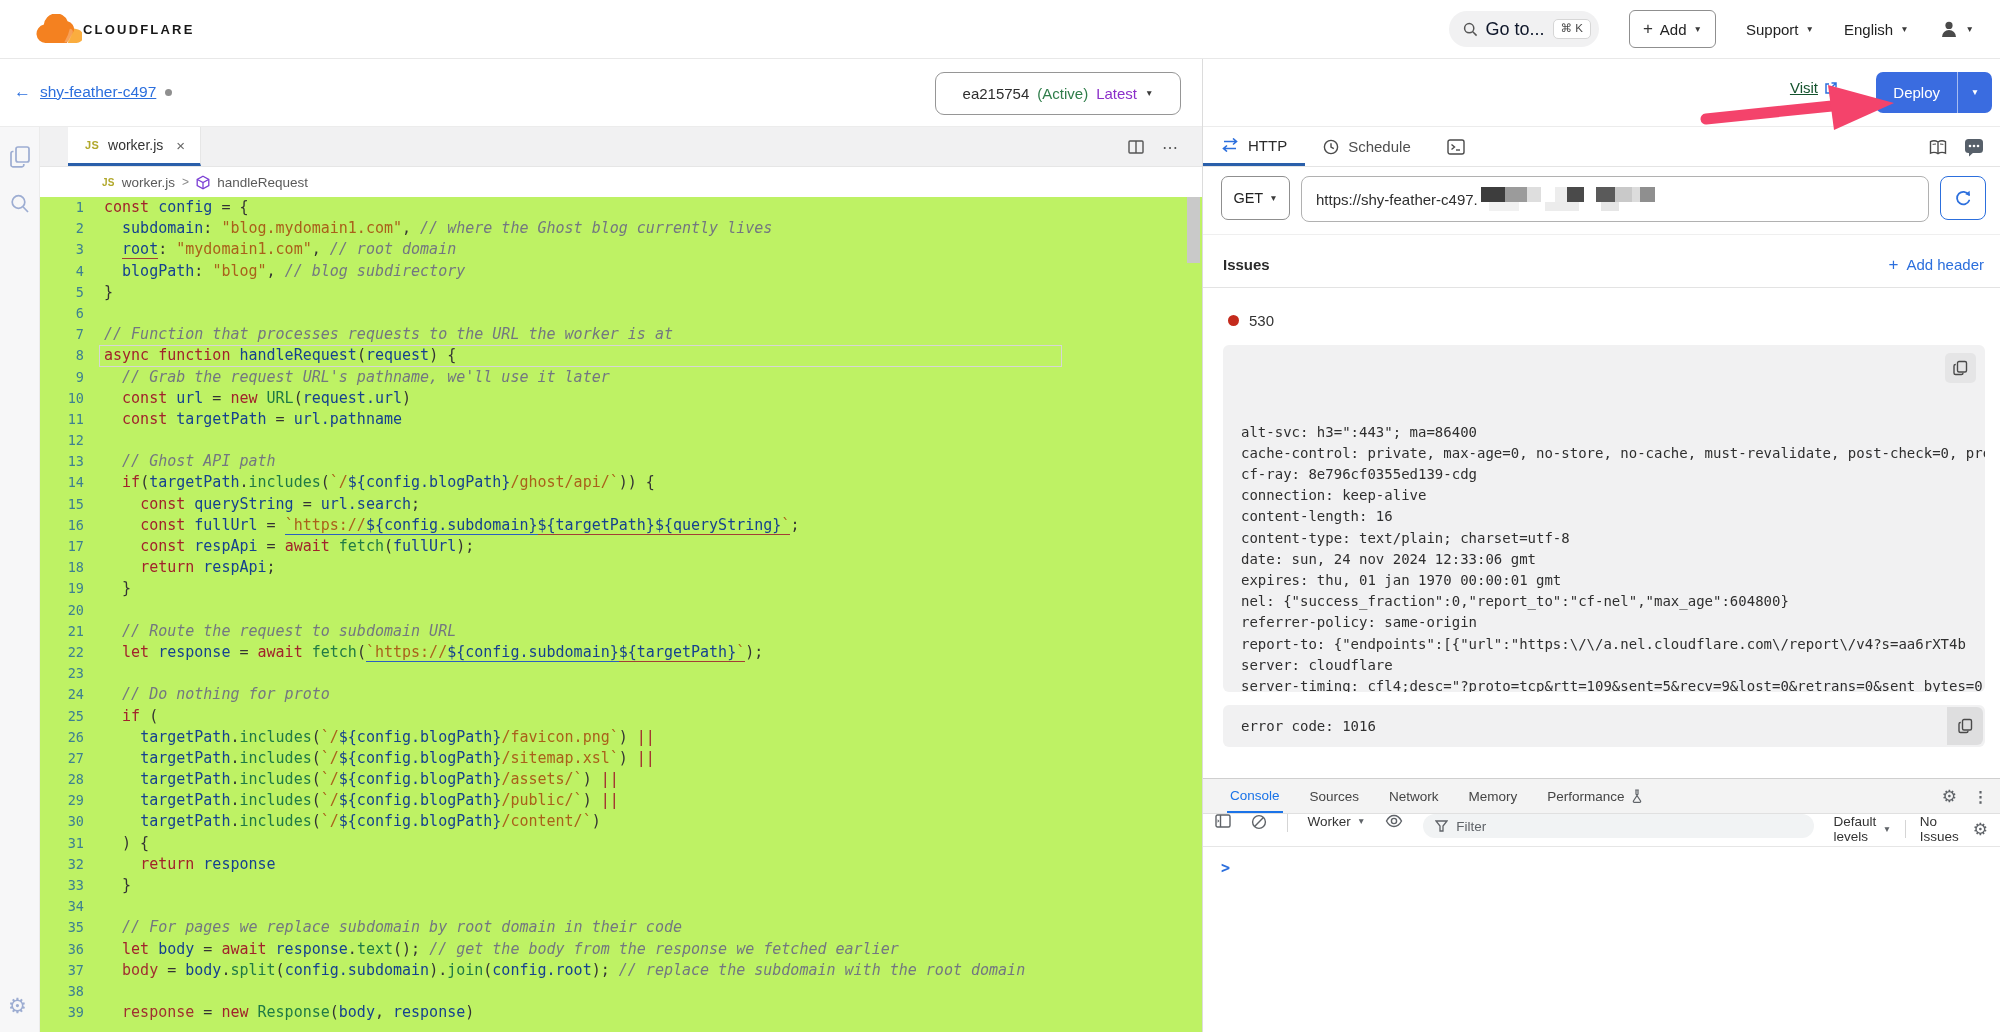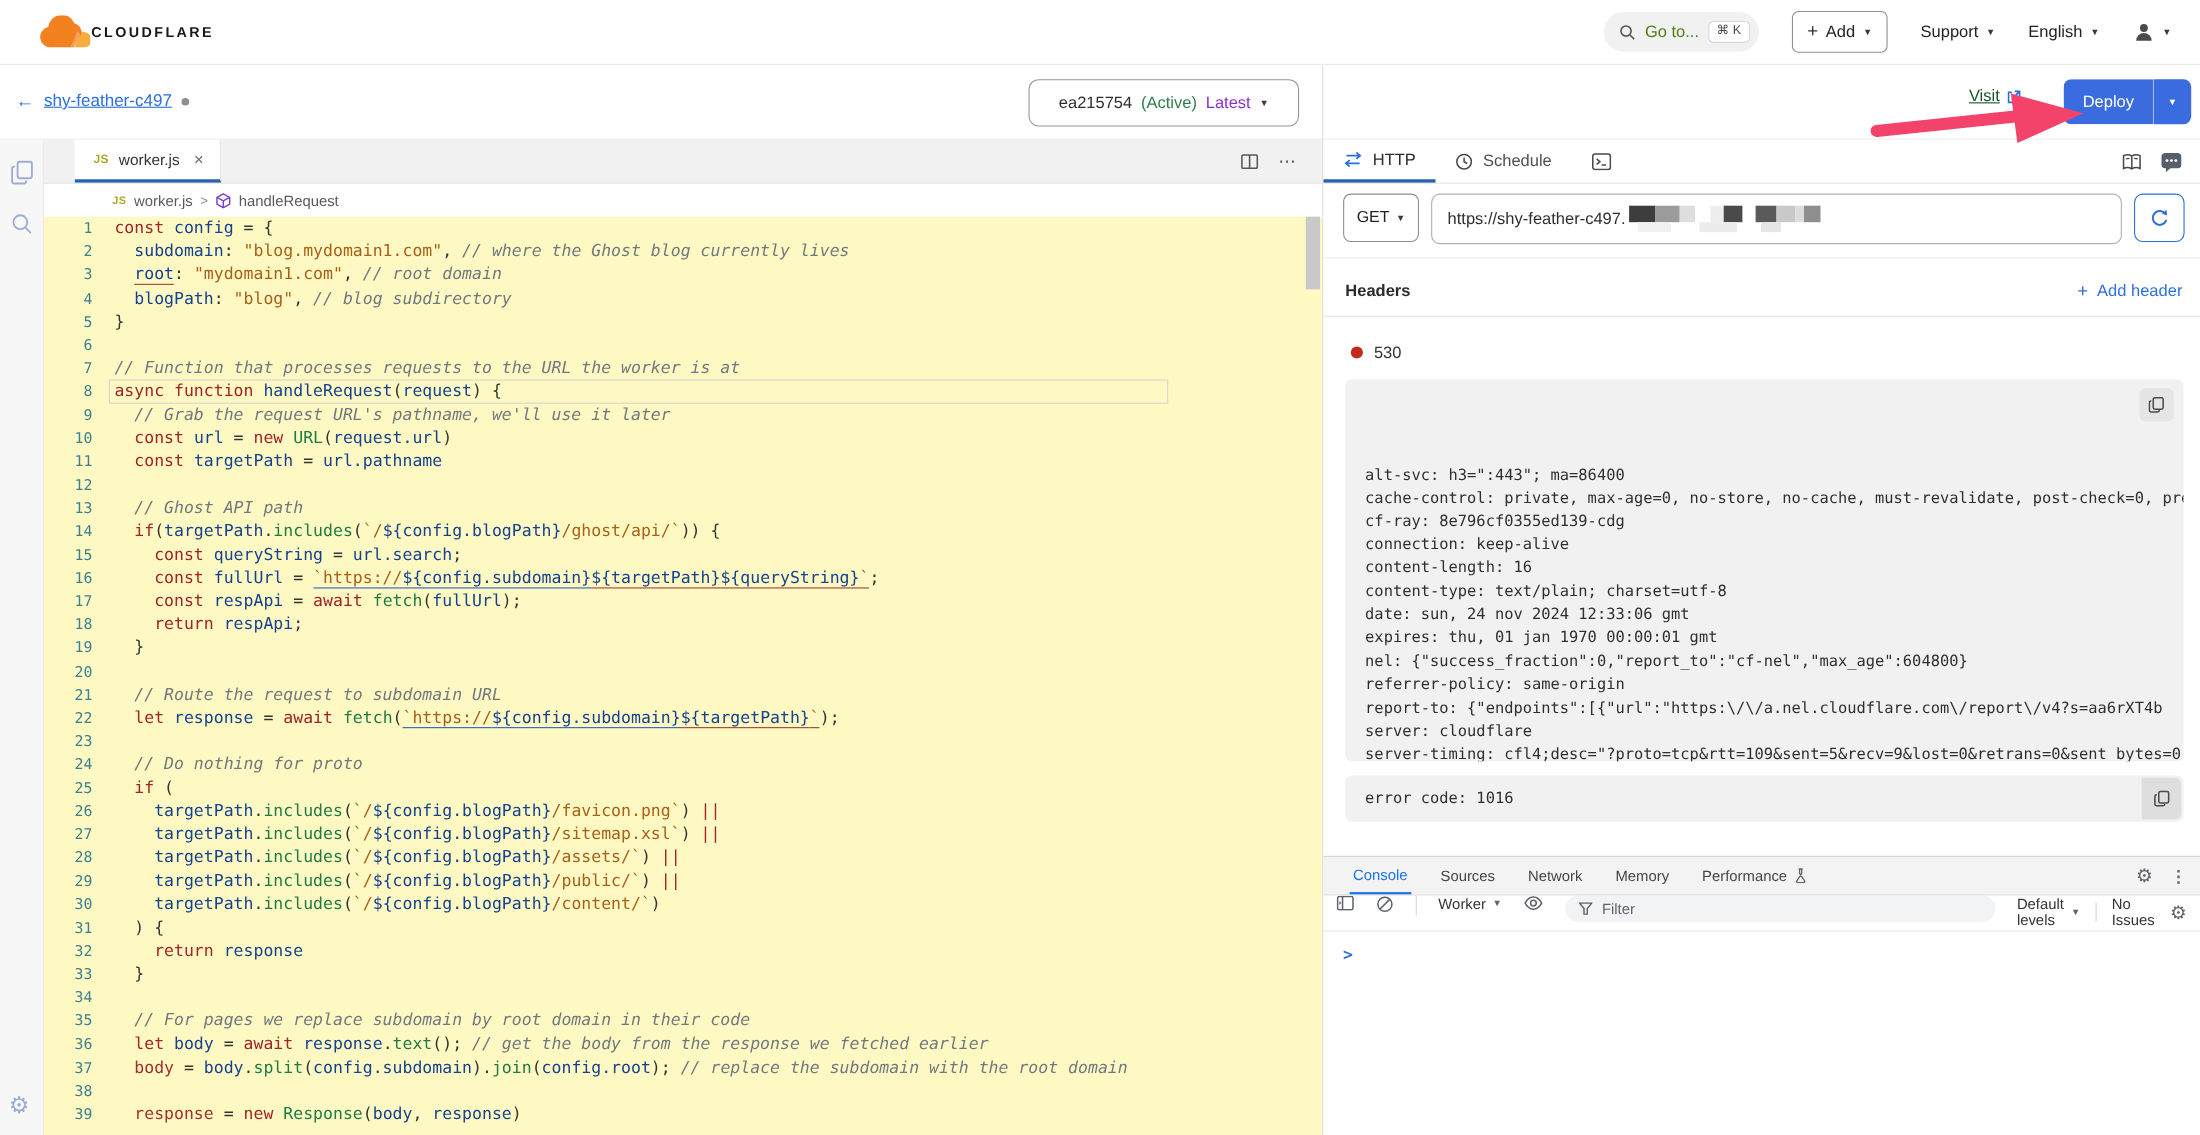--- a/index.html
+++ b/index.html
@@ -8,21 +8,21 @@
   svg{display:block}
 
   
   .topbar{position:absolute;left:0;top:0;width:2000px;height:59px;background:#fff;
     border-bottom:1px solid #e8e8e8;display:flex;align-items:center;z-index:5}
   .logo{margin-left:32px;display:flex;flex-direction:row;align-items:center;gap:1px}
   .logo-text{font-size:13px;font-weight:bold;letter-spacing:2.2px;color:#181818}
   .top-right{margin-left:auto;margin-right:26px;display:flex;align-items:center;gap:30px}
   .goto-pill{display:flex;align-items:center;gap:8px;background:#f1f1f2;border-radius:18px;
     height:36px;padding:0 8px 0 14px;cursor:pointer}
-  .goto-text{font-size:15px;color:#4d7c0f}
+  .goto-text{font-size:18px;color:#0f172a}
   .kbd{background:#fff;border:1px solid #d6d6d6;border-radius:5px;font-size:11.5px;
     color:#4a4a4a;padding:3px 7px;line-height:1}
   .btn-outline{display:flex;align-items:center;gap:7px;border:1px solid #8f8f8f;
     border-radius:6px;height:38px;padding:0 13px;font-size:15px;color:#222;cursor:pointer;background:#fff}
   .menu-item{display:flex;align-items:center;gap:7px;font-size:15px;color:#222;cursor:pointer}
   .caret{font-size:8.5px;color:#3a3a3a;line-height:1}
   .caret-white{font-size:8.5px;color:#fff;line-height:1}
 
   
   .subbar{position:absolute;left:0;top:59px;width:2000px;height:68px;background:#fff;
@@ -47,21 +47,21 @@
   
   .vdiv{position:absolute;left:1202px;top:59px;width:1px;height:973px;background:#dcdcdc;z-index:4}
 
   
   .rail{position:absolute;left:0;top:127px;width:40px;height:905px;background:#f7f7f8;
     border-right:1px solid #ebebeb;z-index:3}
   .rail-icon{position:absolute;left:9px;color:#9dadd2;cursor:pointer}
   .rail-gear{position:absolute;left:8px;bottom:14px;font-size:21px;color:#9dadd2;cursor:pointer}
 
   
-  .editor{position:absolute;left:40px;top:127px;width:1162px;height:905px;background:#fef9c3}
+  .editor{position:absolute;left:40px;top:127px;width:1162px;height:905px;background:#bef264}
   .tabstrip{height:40px;background:#f1f1f2;border-bottom:1px solid #e6e6e6;display:flex;align-items:stretch;position:relative}
   .tab{display:flex;align-items:center;gap:9px;background:#fff;padding:0 15px 0 17px;margin-left:28px;
     border-bottom:3px solid #2a5faa;border-right:1px solid #e6e6e6;cursor:pointer}
   .js-badge{color:#b1a82b;font-weight:bold;font-size:11px;letter-spacing:.3px}
   .tab-name{font-size:14px;color:#333}
   .tab-close{font-size:15px;color:#666;margin-left:4px;cursor:pointer}
   .strip-actions{position:absolute;right:22px;top:0;height:40px;display:flex;align-items:center;gap:18px}
   .ellipsis{font-size:16px;color:#555;letter-spacing:2px;cursor:pointer}
   .crumb{height:30px;display:flex;align-items:center;gap:7px;padding-left:62px;font-size:13.5px;color:#5a5a5a;background:#fff}
   .crumb .js-badge{font-size:10px}
@@ -399,21 +399,21 @@
     <div class="refresh-btn">
       <svg width="19" height="19" viewBox="0 0 19 19">
           <path d="M15.2 11.5 A6.3 6.3 0 1 1 14.6 5.6" fill="none" stroke="#2c6fdd" stroke-width="1.8" stroke-linecap="round"></path>
           <polygon points="15.6,1.8 16,7 11.3,5.2" fill="#2c6fdd"></polygon>
         </svg>
     </div>
   </div>
 
   <div class="hdr-sep-top"></div>
   <div class="headers-row">
-    <span class="headers-title">Headers</span>
+    <span class="headers-title">Issues</span>
     <div class="add-header">
       <span class="add-plus" style="color:#2c6fdd">+</span>
       <span>Add header</span>
     </div>
   </div>
   <div class="hdr-sep"></div>
 
   <div class="status-row">
     <span class="status-dot-red"></span>
     <span class="status-code">530</span>

